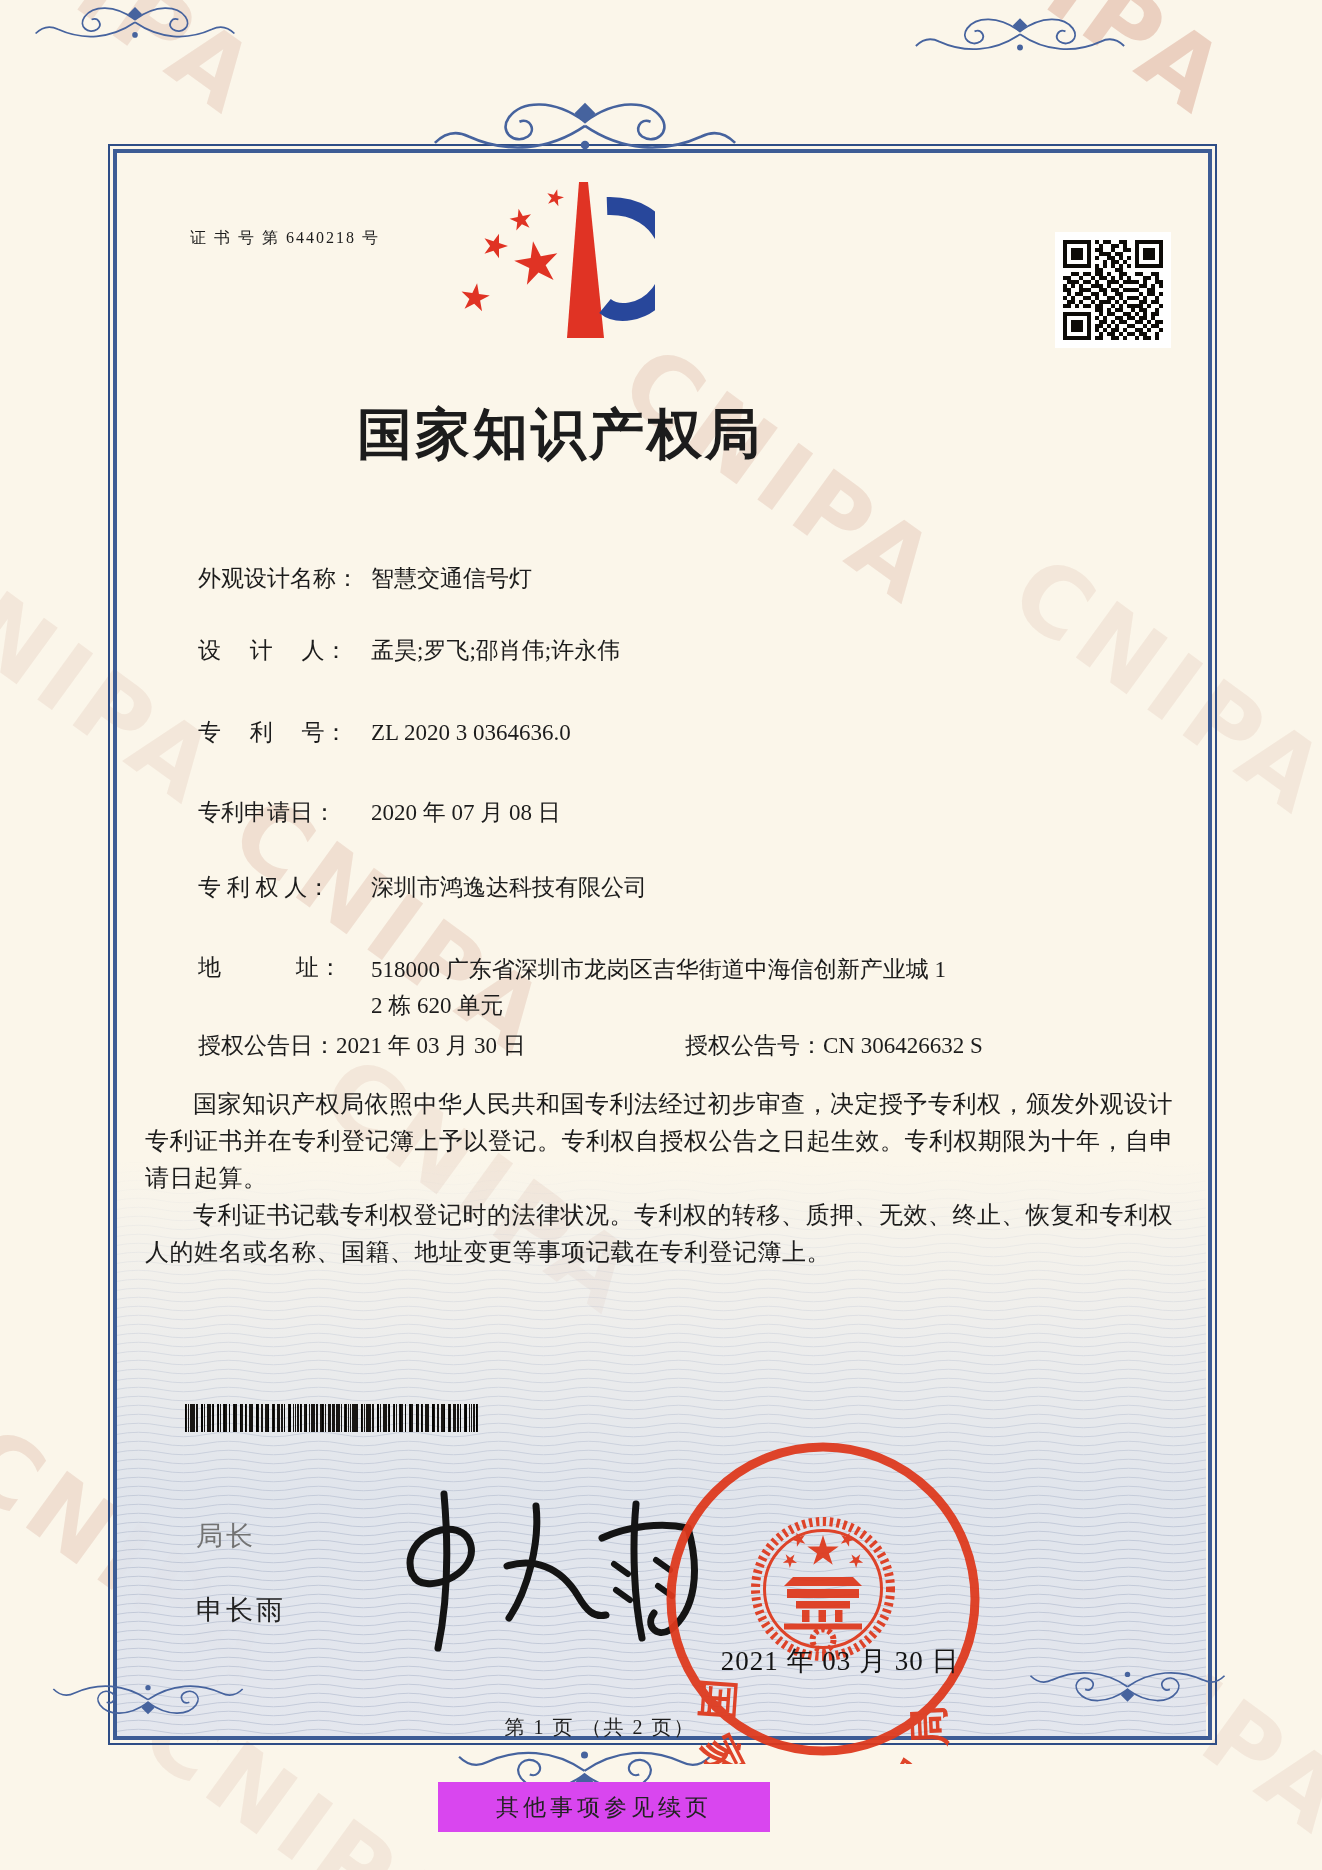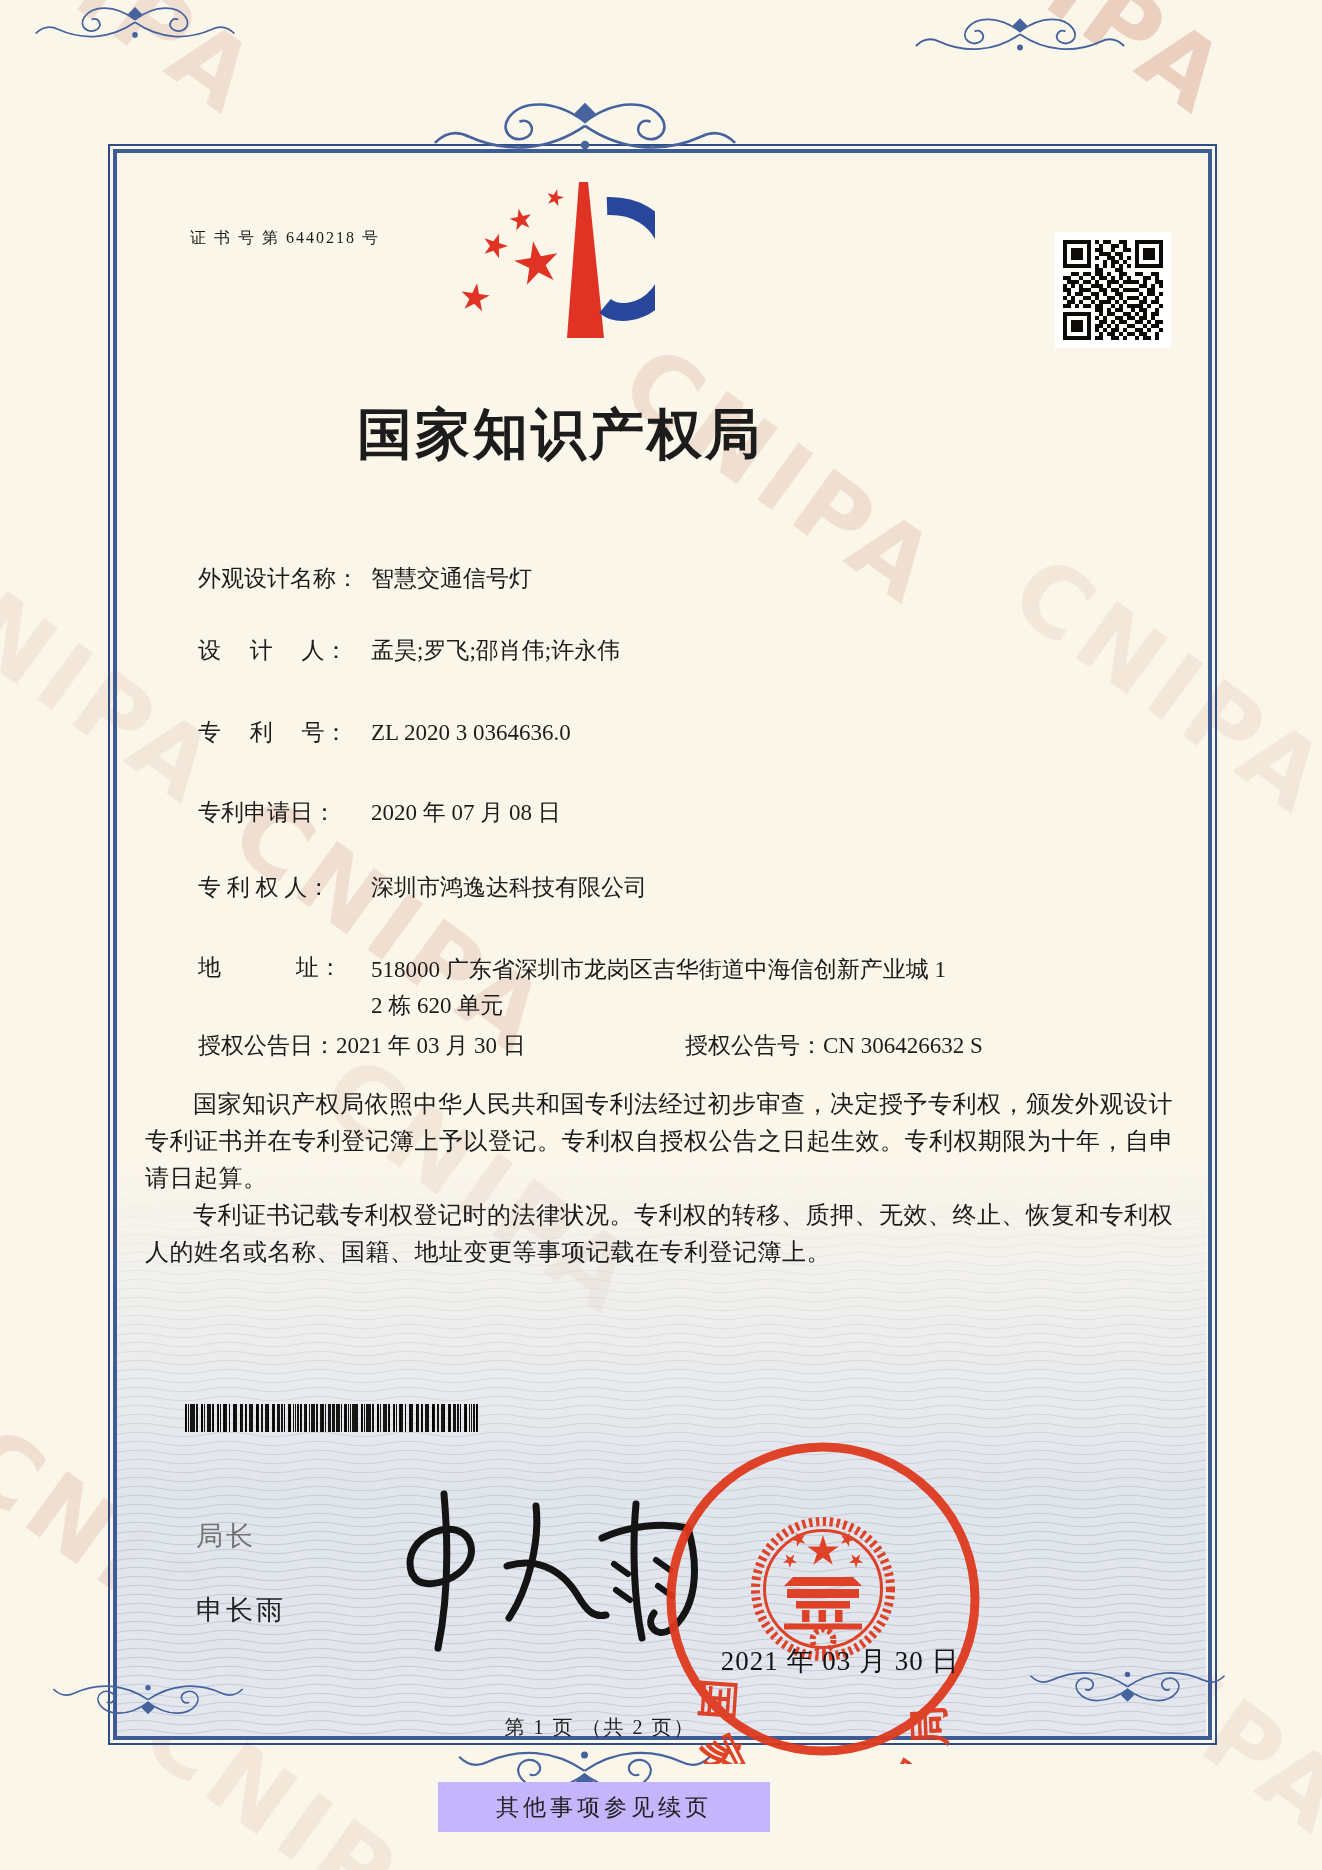--- a/index.html
+++ b/index.html
@@ -46,21 +46,21 @@
   .director-name{position:absolute;left:196px;top:1592px;font-size:27px;z-index:3;
     font-family:"Liberation Sans","DejaVu Sans",sans-serif;letter-spacing:3px;color:#222;}
   .signature{position:absolute;left:368px;top:1478px;width:332px;height:195px;z-index:4;}
   
   .seal{position:absolute;left:658px;top:1434px;width:330px;height:330px;z-index:5;opacity:.94;}
   .seal-date{position:absolute;left:690px;top:1643px;width:300px;text-align:center;z-index:6;
     font-size:27px;letter-spacing:1px;color:#141414;white-space:nowrap;}
   .page-info{position:absolute;left:395px;top:1714px;width:410px;text-align:center;
     font-size:20px;letter-spacing:2px;z-index:3;}
   .cont-note{position:absolute;left:438px;top:1782px;width:332px;height:50px;z-index:3;
-    background:#c4b5fd;display:flex;align-items:center;justify-content:center;
+    background:#d946ef;display:flex;align-items:center;justify-content:center;
     font-size:23px;letter-spacing:4px;color:#222;}
   .logo{position:absolute;left:455px;top:176px;width:200px;height:170px;z-index:3;}
   .qr{position:absolute;left:1055px;top:232px;width:116px;height:116px;background:#fff;
       padding:8px;box-sizing:border-box;z-index:3;}
   .qr svg{width:100%;height:100%;shape-rendering:crispEdges;}
   .orn{position:absolute;z-index:2;pointer-events:none;}
   .orn svg{width:100%;height:100%;}
 </style>
 </head>
 <body>

